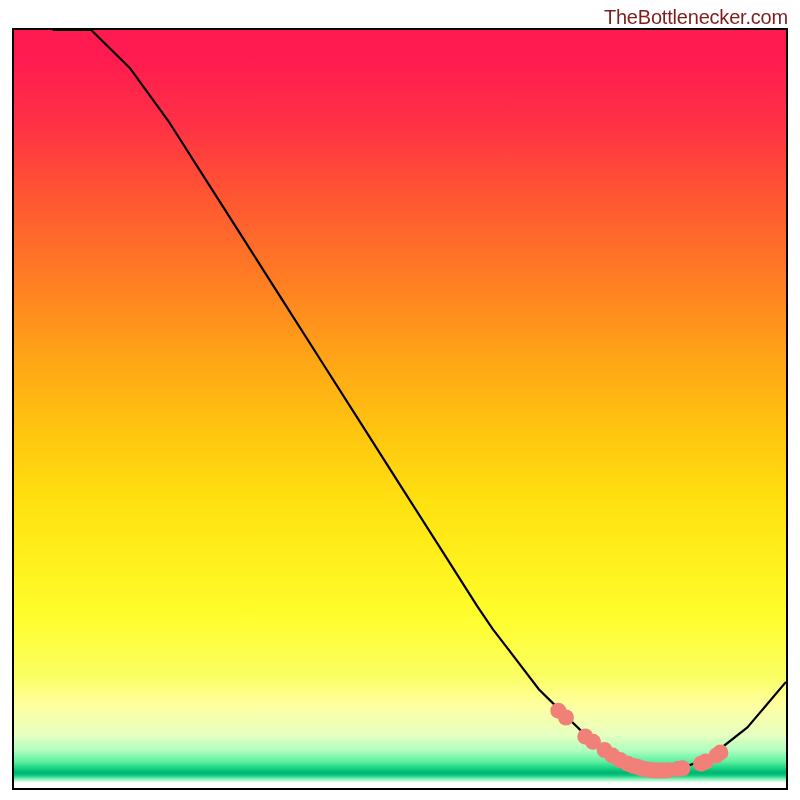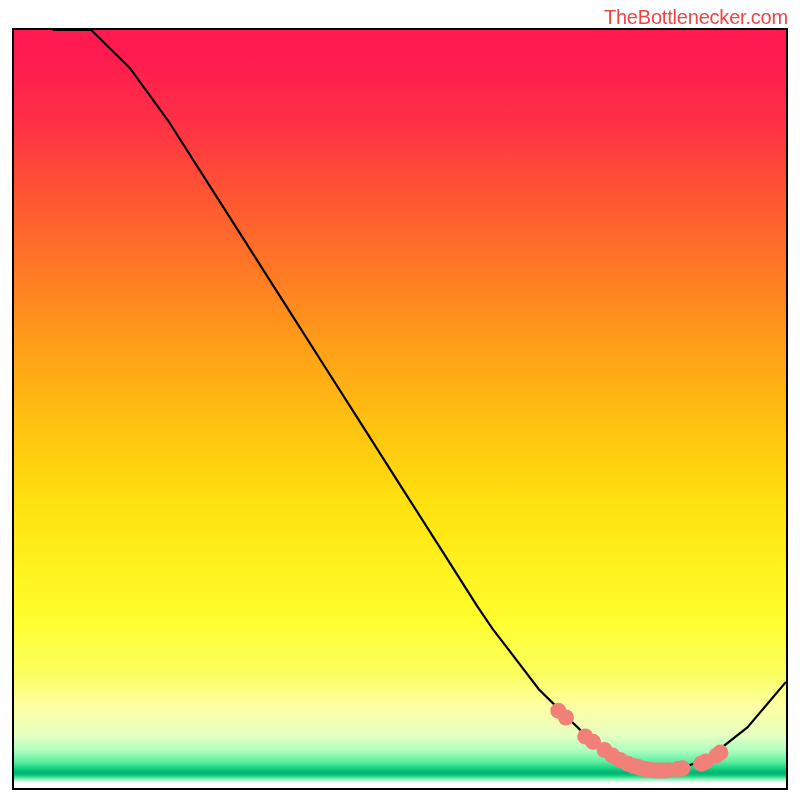--- a/index.html
+++ b/index.html
@@ -8,21 +8,21 @@
     width: 800px;
     height: 800px;
     background: #ffffff;
     font-family: Arial, sans-serif;
     position: relative;
   }
   .watermark {
     position: absolute;
     top: 6px;
     right: 12px;
-    color: #ef4444;
+    color: #7f1d1d;
     font-size: 20px;
     font-weight: 500;
     letter-spacing: -0.2px;
     z-index: 10;
   }
   .plot-area {
     position: absolute;
     left: 12px;
     top: 28px;
     width: 776px;

